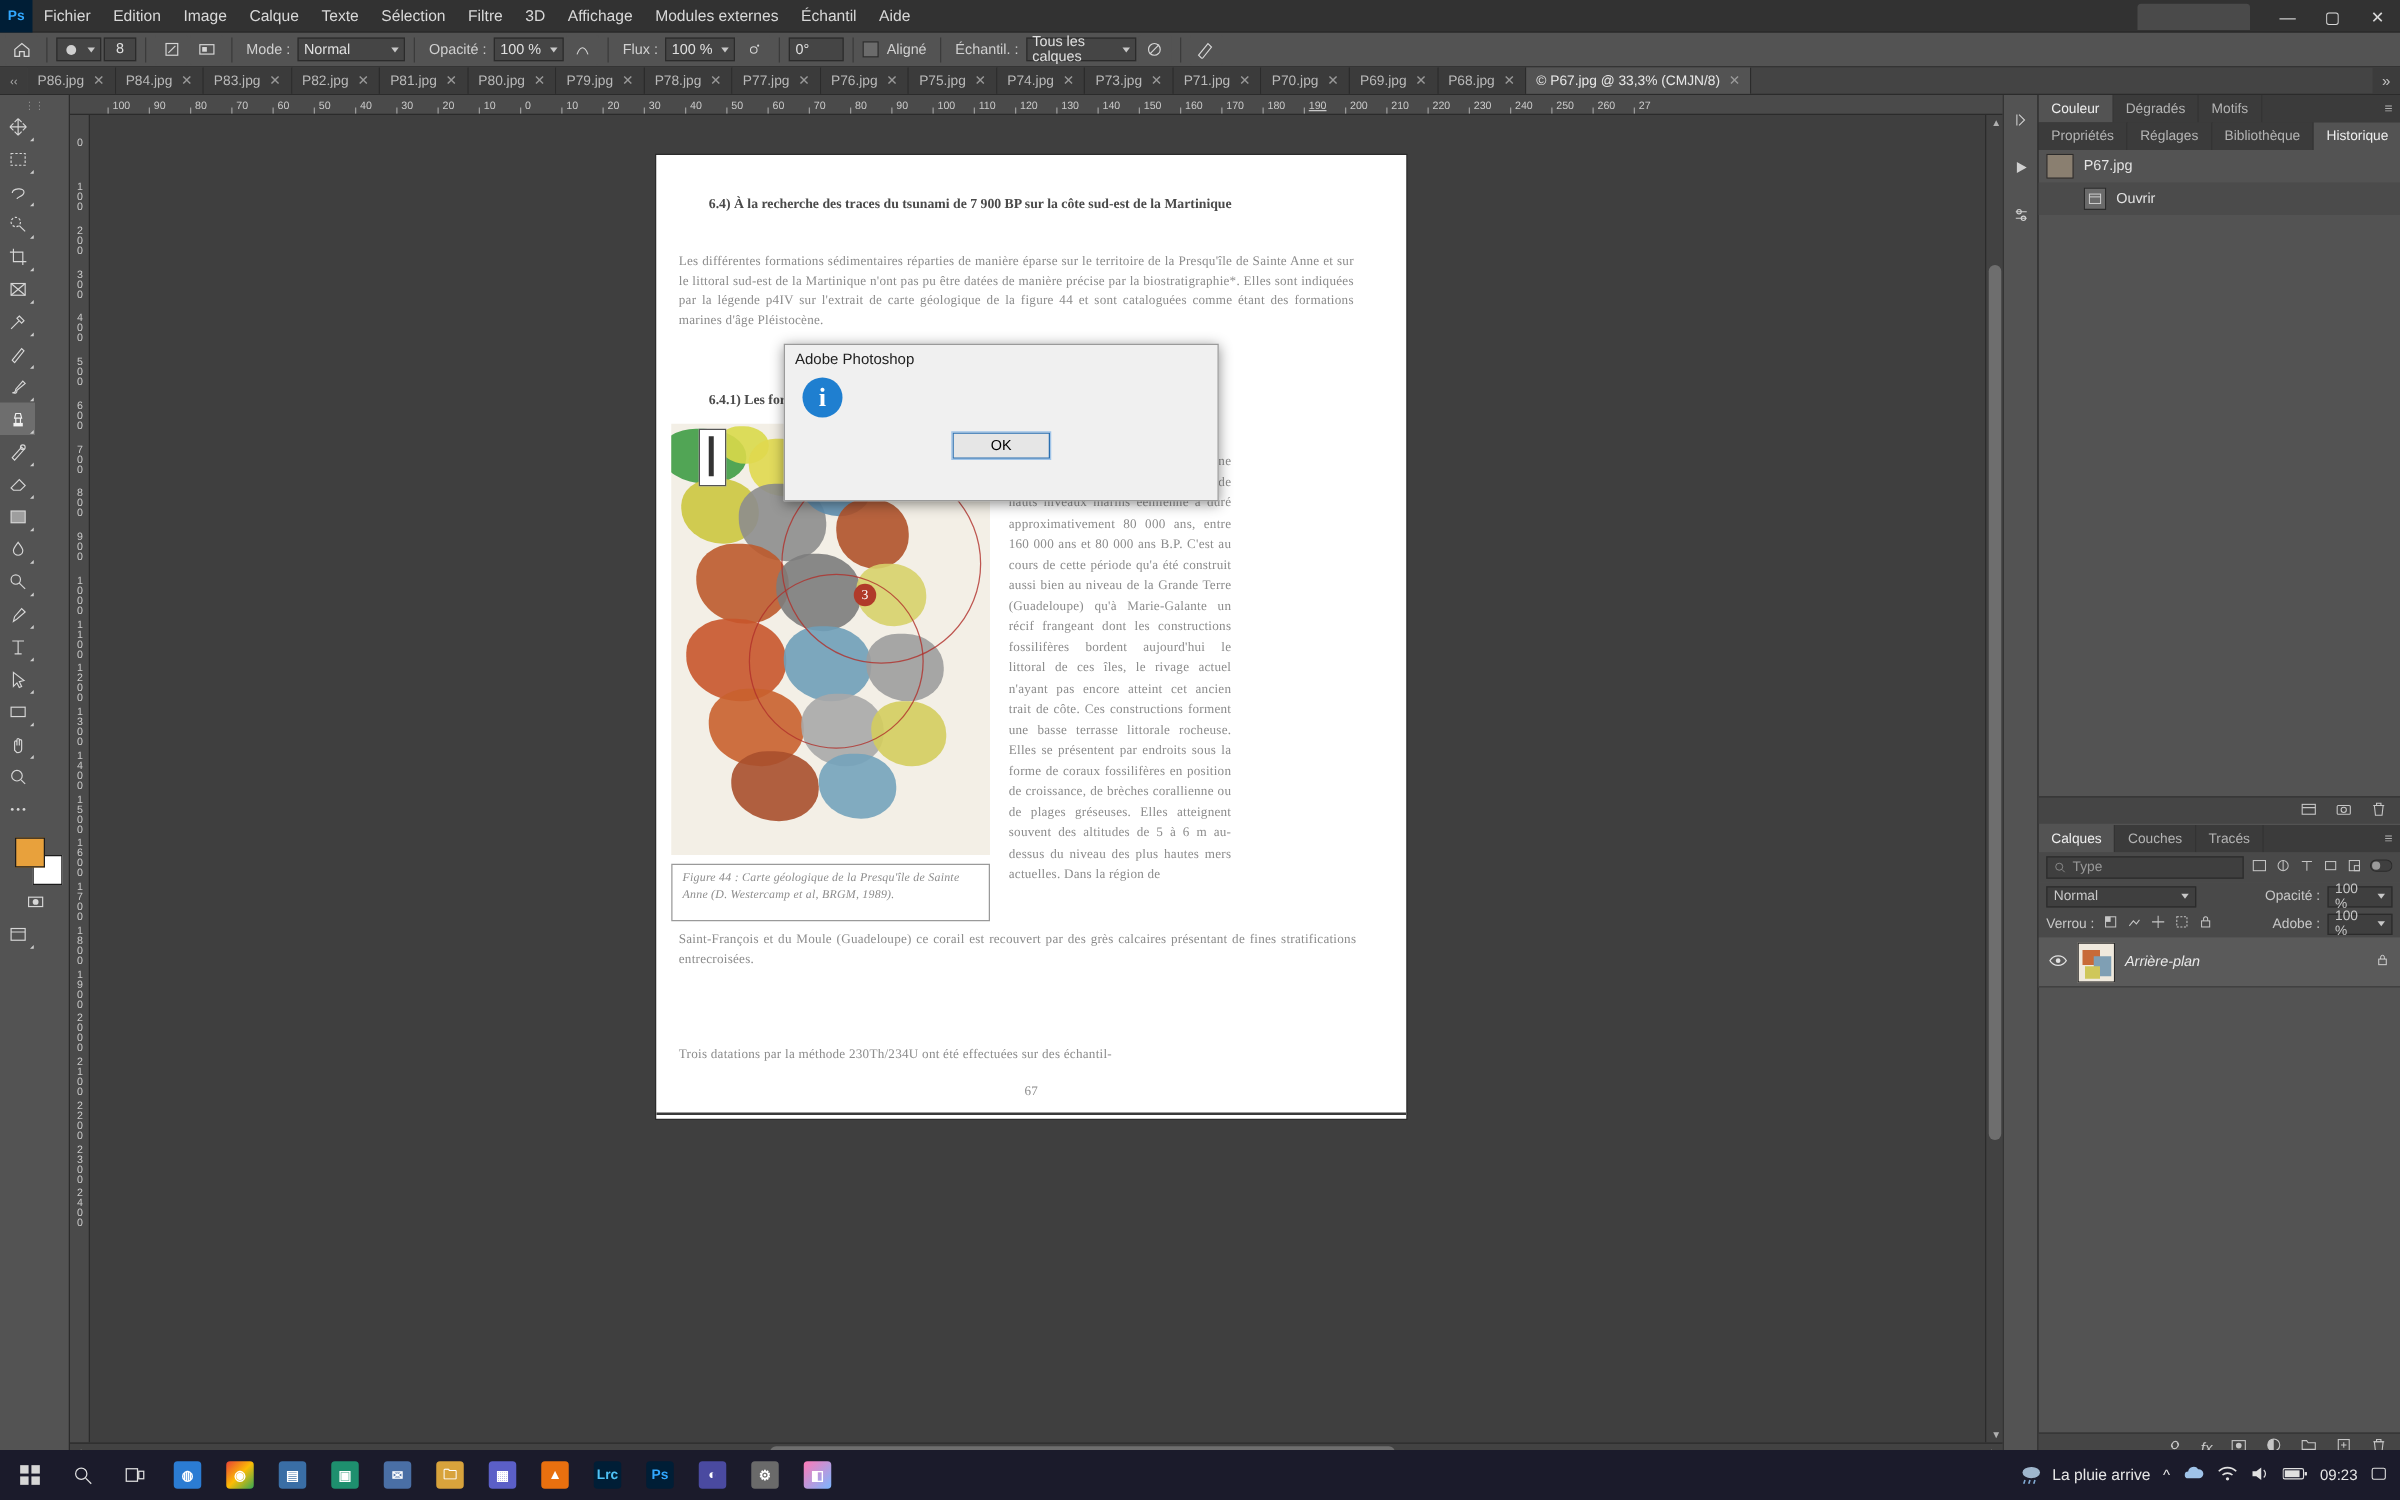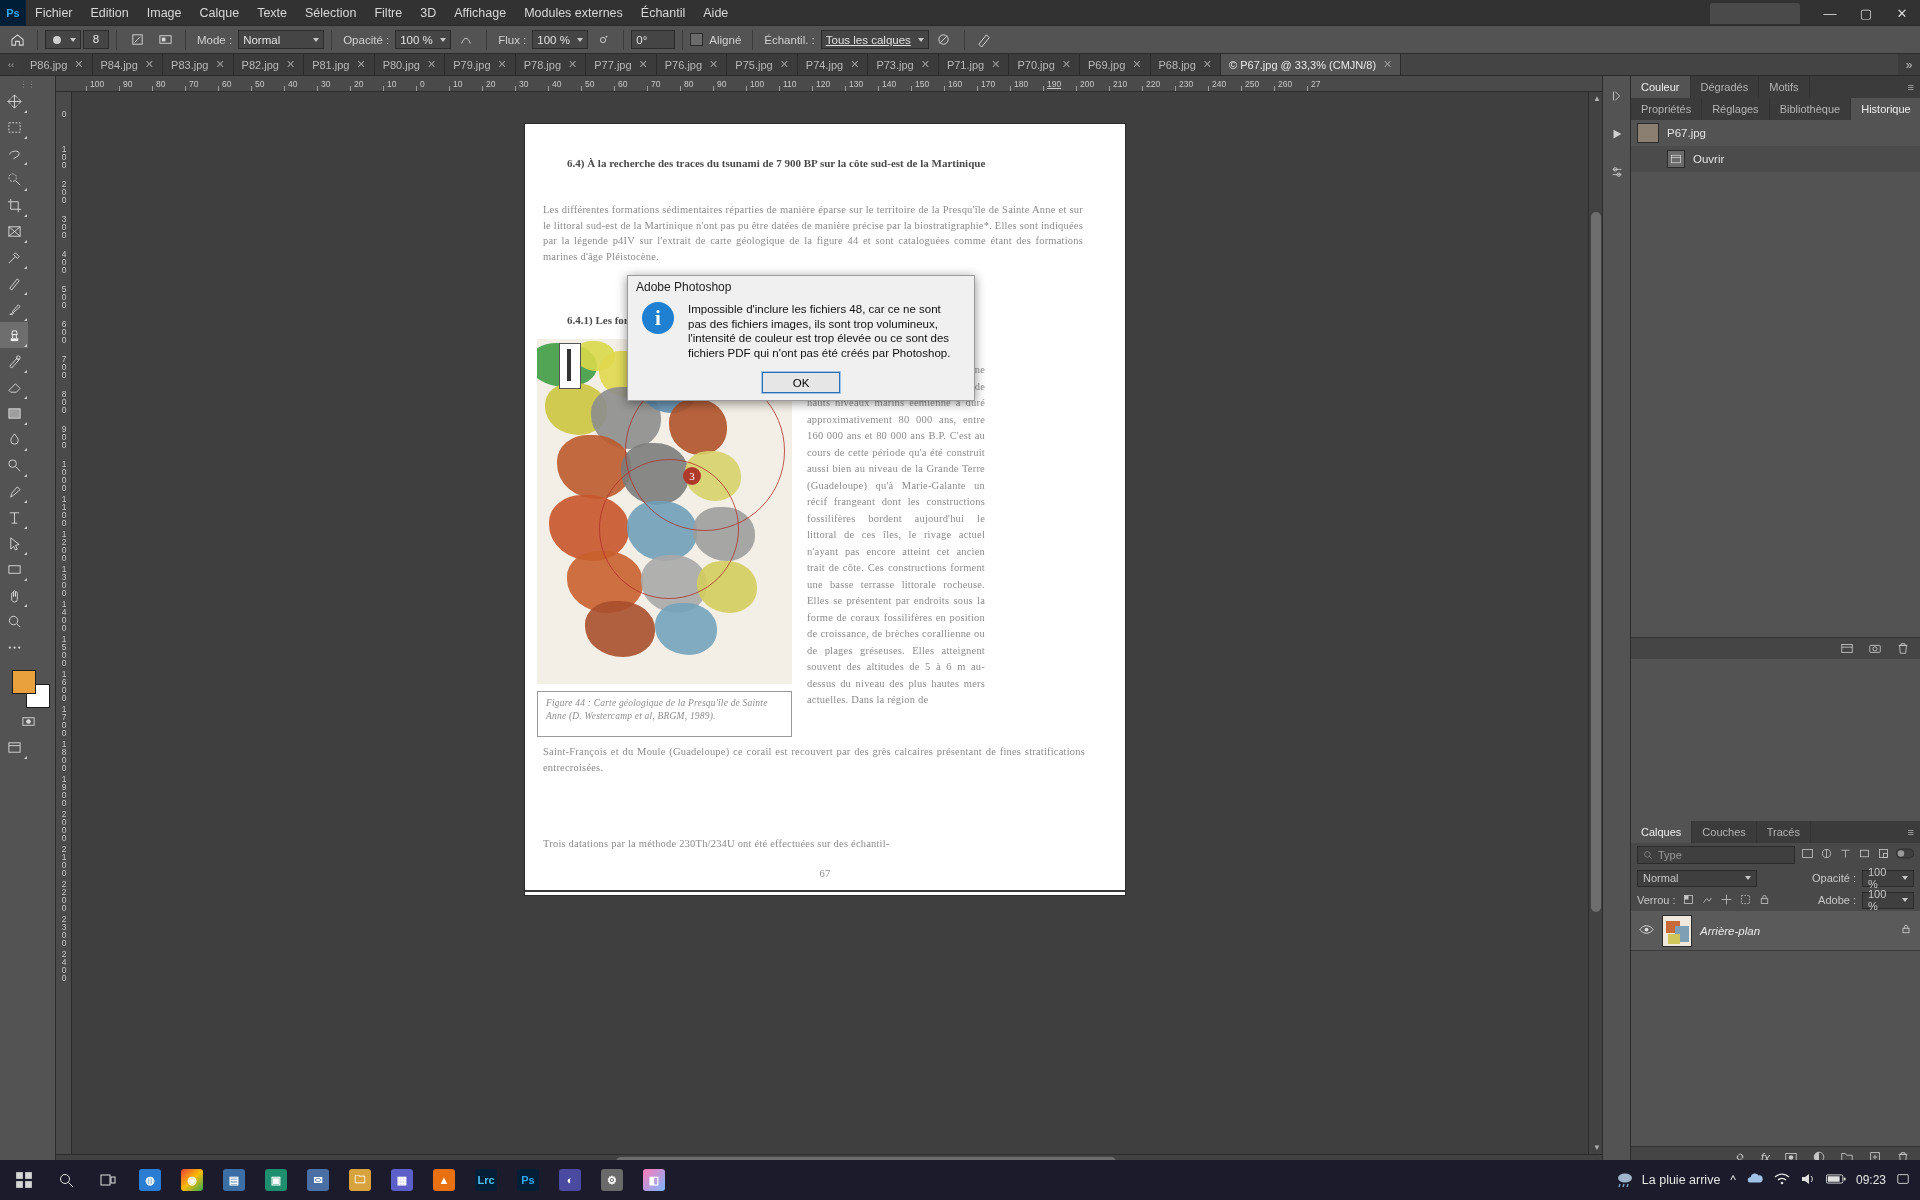--- a/index.html
+++ b/index.html
@@ -261,21 +261,21 @@
   </div>
   <div class="opt-sep"></div>
   <div class="opt-dd" style="width:44px;justify-content:space-between;">
     <span>0°</span>
   </div>
   <div class="opt-sep"></div>
   <span class="opt-check"></span>
   <span class="opt-label">Aligné</span>
   <div class="opt-sep"></div>
   <span class="opt-label">Échantil. :</span>
-  <div class="opt-dd" style="width:108px;justify-content:space-between;text-decoration:underline;">
+  <div class="opt-dd" style="width:88px;justify-content:space-between;">
     <span>Tous les calques</span>
     <span class="caret"></span>
   </div>
   <div class="opt-tool">
     <svg width="15" height="15" viewBox="0 0 16 16">
         <circle cx="8" cy="8" r="5" fill="none" stroke="#d6d6d6"></circle>
         <path d="M4 12L12 4" stroke="#d6d6d6"></path>
       </svg>
   </div>
   <div class="opt-sep"></div>
@@ -725,21 +725,21 @@
     </div>
 
     <div class="panel-tabs">
       <div class="ptab">Propriétés</div>
       <div class="ptab">Réglages</div>
       <div class="ptab">Bibliothèque</div>
       <div class="ptab active">Historique</div>
 
     </div>
 
-    <div class="panel-body" style="height:701px;">
+    <div class="panel-body" style="height:540px;">
       <div class="hist-row">
         <div class="hist-thumb"></div>
         <span>P67.jpg</span>
       </div>
       <div class="hist-row sel">
         <div style="width:22px;"></div>
         <div class="hist-icon">
           <svg width="12" height="12" viewBox="0 0 16 16">
               <rect x="2" y="3" width="12" height="10" fill="none" stroke="#d6d6d6"></rect>
               <path d="M2 6h12" stroke="#d6d6d6"></path>
@@ -916,21 +916,20 @@
 <div id="docstatus">
   <span>33,33 %</span>
   <span>@ 170,01 mm x 239,95 mm (300 ppp)</span>
   <span style="margin-left:6px; color:#a8a8a8;">‹ ›</span>
 </div>
 
 <div id="modal">
   <div id="modal-title">Adobe Photoshop</div>
   <div id="modal-body">
     <div id="modal-icon">i</div>
-    <div id="modal-msg">Impossible d'inclure les fichiers 48, car ce ne sont pas des fichiers images, ils sont trop volumineux, l'intensité de couleur est trop élevée ou ce sont des fichiers PDF qui n'ont pas été créés par Photoshop.</div>
   </div>
   <div id="modal-btnrow">
     <div id="modal-ok">OK</div>
   </div>
 </div>
 
 <div id="taskbar">
   <div class="tb-ic">
     <svg width="18" height="18" viewBox="0 0 16 16">
         <rect x="1" y="1" width="6" height="6" fill="#d6d6d6"></rect>

